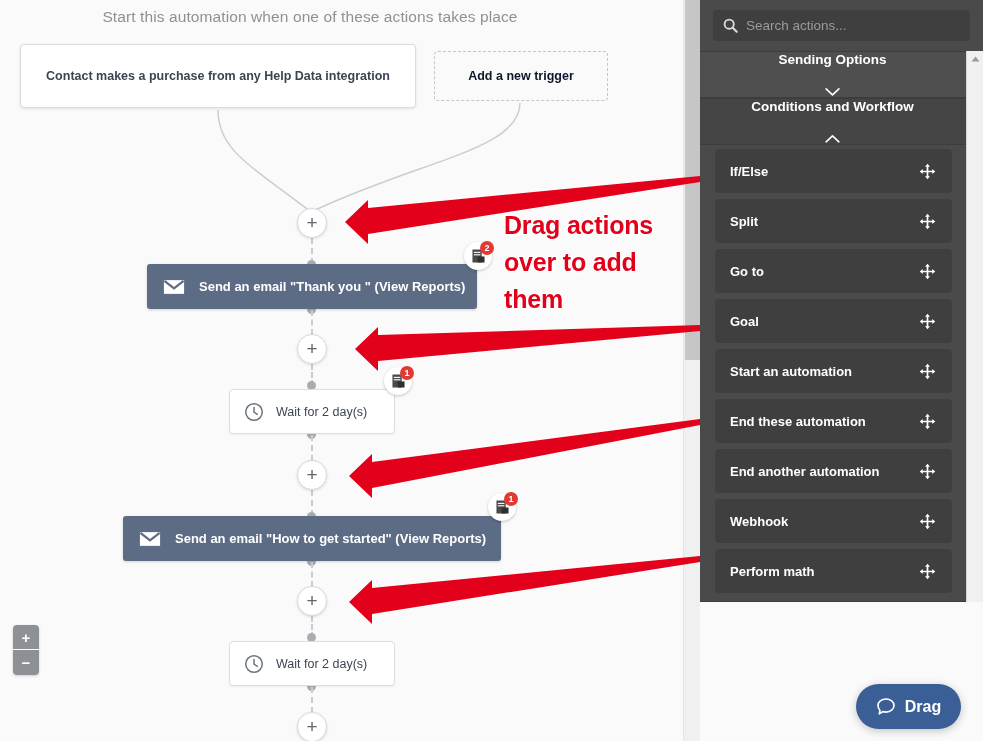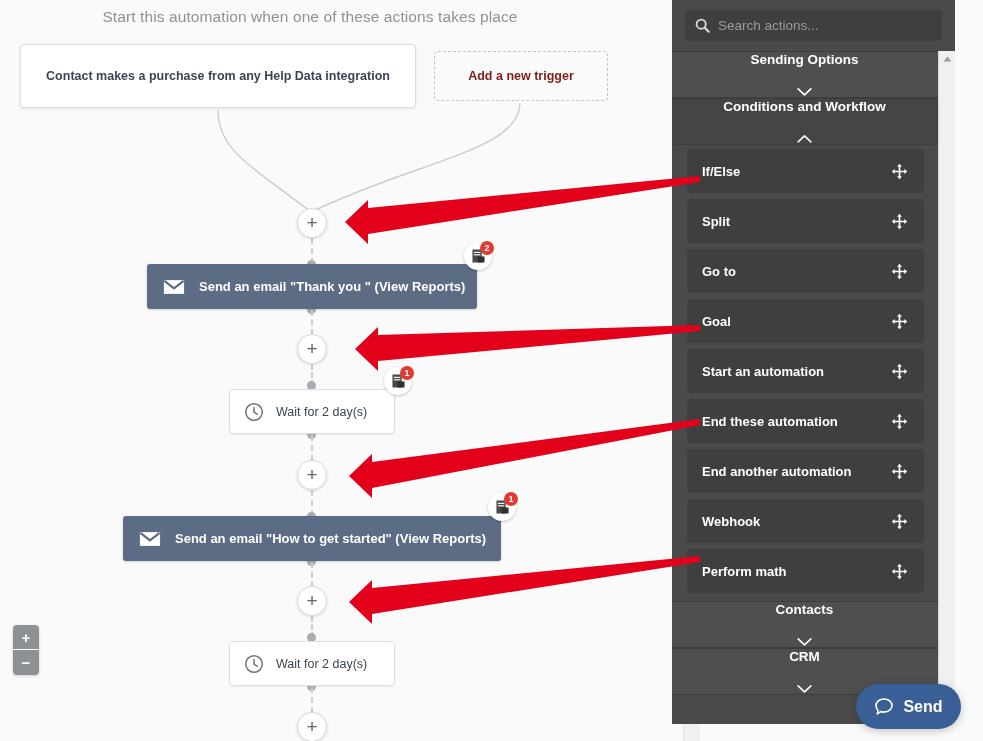--- a/index.html
+++ b/index.html
@@ -60,21 +60,21 @@
     left: 20px; top: 44px;
     width: 396px; height: 64px;
   }
   #trigger-add {
     left: 434px; top: 51px;
     width: 174px; height: 50px;
     background: transparent;
     border: 1px dashed #c3c6ca;
     box-shadow: none;
     font-weight: bold;
-    color: #7f1d1d;
+    color: #0f172a;
   }
 
   
   #connector-svg {
     position: absolute;
     left: 0; top: 0;
     width: 683px; height: 741px;
     pointer-events: none;
   }
 
@@ -244,23 +244,23 @@
     position: absolute;
     left: 1px; top: 0;
     width: 15px; height: 360px;
     background: #c6c6c6;
     border-radius: 0;
   }
 
   
   #sidebar {
     position: absolute;
-    left: 672px; top: 0;
+    left: 700px; top: 0;
     width: 283px;
-    height: 724px;
+    height: 602px;
     background: #4a4a4a;
     overflow: hidden;
   }
 
   #search-wrap {
     position: absolute;
     left: 13px; top: 10px;
     width: 257px; height: 31px;
     background: #3f3f3f;
     border-radius: 4px;
@@ -609,21 +609,22 @@
 
     <path d="M700 176 L368 208 L368 200 L345 222 L368 244 L368 234 L700 182 Z" fill="#e2001a"></path>
 
     <path d="M700 325 L378 335 L378 327 L355 349 L378 371 L378 361 L700 331 Z" fill="#e2001a"></path>
 
     <path d="M700 419 L372 462 L372 454 L349 476 L372 498 L372 488 L700 425 Z" fill="#e2001a"></path>
 
     <path d="M700 556 L372 588 L372 580 L349 602 L372 624 L372 614 L700 562 Z" fill="#e2001a"></path>
   </svg>
 
+  <div id="annotation-text">Drag actions over to add them</div>
 
   <div id="help-button">
     <svg class="bubble" viewBox="0 0 22 22">
       <path d="M11 2.2 C16 2.2 19.8 5.4 19.8 9.4 C19.8 13.4 16 16.6 11 16.6 C9.7 16.6 8.5 16.4 7.4 16.1 L3.6 18.6 L4.4 14.8 C3.1 13.4 2.2 11.5 2.2 9.4 C2.2 5.4 6 2.2 11 2.2 Z" stroke="#ffffff" stroke-width="1.8" fill="none" stroke-linejoin="round"></path>
     </svg>
-    <span>Send</span>
+    <span>Drag</span>
   </div>
 
 </div>
 
 </body></html>

